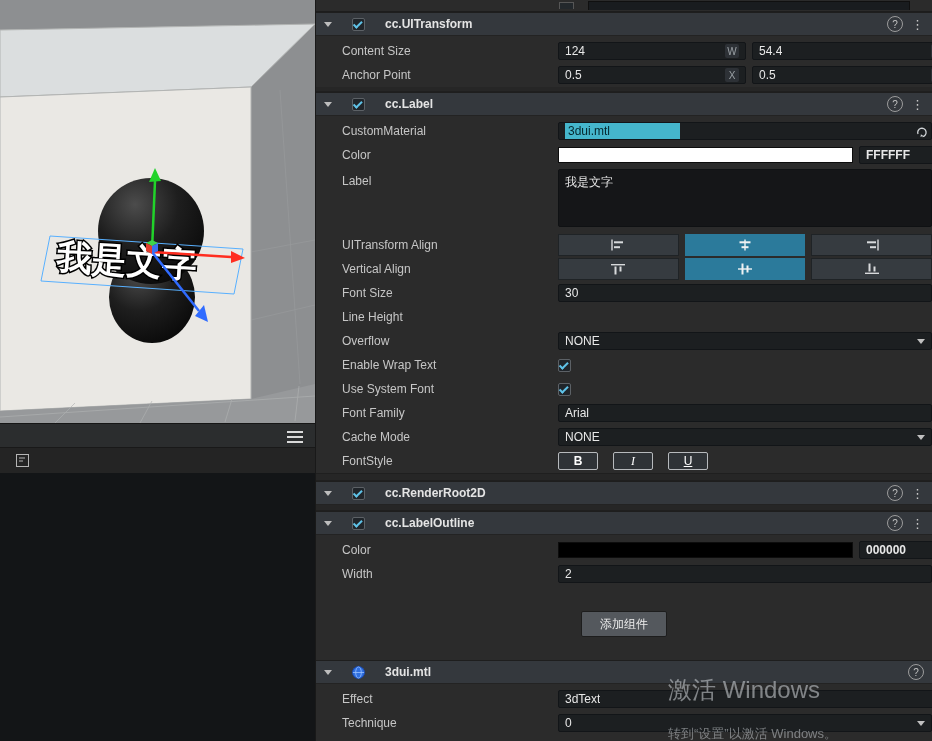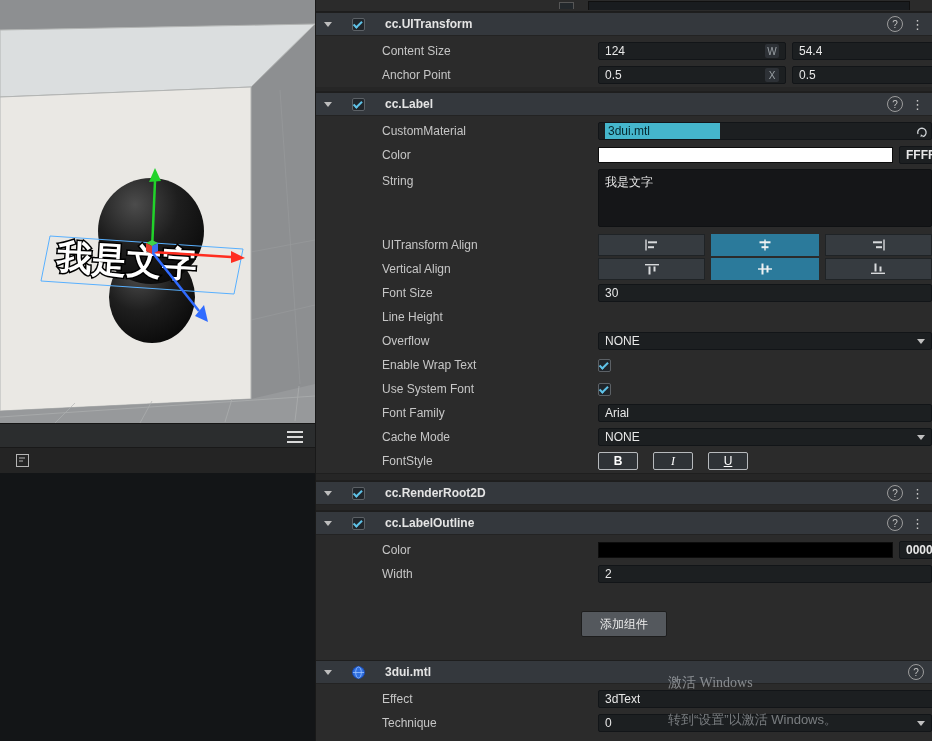--- a/index.html
+++ b/index.html
@@ -38,21 +38,21 @@
   .help{width:14px;height:14px;border:1px solid #9c9c9c;border-radius:50%;color:#c2c2c2;
       font-size:10px;display:flex;align-items:center;justify-content:center;cursor:pointer;}
   .kebab{color:#c8c8c8;font-size:13px;cursor:pointer;}
 
   .rows{padding-top:3px;}
   .gap4{height:4px;background:#262626;border-bottom:1px solid #1f1f1f;}
   .gap8{height:8px;background:#262626;border-top:1px solid #1f1f1f;border-bottom:1px solid #1f1f1f;box-sizing:border-box;}
   .gap6{height:6px;background:#262626;border-bottom:1px solid #1f1f1f;box-sizing:border-box;}
 
   .row{display:flex;align-items:center;height:24px;padding-left:26px;}
-  .lbl{width:216px;flex:none;color:#c6c6c6;margin-left:40px;}
+  .lbl{width:216px;flex:none;color:#c6c6c6;}
   .val{flex:1;display:flex;align-items:center;gap:6px;min-width:0;}
   .field{height:18px;background:#1c1f21;border:1px solid #121518;border-radius:2px;
       display:flex;align-items:center;padding:0 6px;color:#e8e8e8;position:relative;box-sizing:border-box;cursor:text;}
   .ftext{white-space:nowrap;overflow:hidden;}
   .num1{flex:none;width:188px;}
   .num2{flex:none;width:200px;}
   .grow{flex:1;}
   .suffix{margin-left:auto;width:14px;height:14px;background:#2d3136;color:#9aa0a4;font-size:10px;
       display:flex;align-items:center;justify-content:center;border-radius:2px;flex:none;}
   .dd{cursor:pointer;padding-right:18px;}
@@ -84,21 +84,21 @@
 
   .addcomp-area{height:74px;display:flex;justify-content:center;align-items:flex-start;}
   .addcomp{margin-top:25px;height:24px;padding:0 18px;background:#54585d;border:1px solid #1d1d1d;
       border-radius:2px;color:#ececec;display:flex;align-items:center;cursor:pointer;}
 
   .sq-btn{flex:none;width:20px;height:20px;background:#3a3f44;border:1px solid #1f2326;border-radius:2px;
       display:flex;align-items:center;justify-content:center;cursor:pointer;box-sizing:border-box;}
   .effect-dd{flex:none;width:404px;}
 
   .watermark{position:absolute;left:668px;top:674px;z-index:50;color:#c3c7cb;pointer-events:none;}
-  .wm1{font-size:14px;opacity:.6;font-family:Liberation Serif, serif;}
+  .wm1{font-size:24px;opacity:.6;}
   .wm2{font-size:13px;opacity:.55;margin-top:19px;}
 </style>
 </head>
 <body>
 
 <div class="root">
 
   <div class="scene">
     <svg width="315" height="423" viewBox="0 0 315 423">
       <defs>
@@ -249,21 +249,21 @@
         <span class="lbl">Color</span>
         <div class="val">
           <span class="swatch" style="background: rgb(255, 255, 255);"></span>
           <div class="field hexfield">
             <span class="ftext">FFFFFF</span>
           </div>
         </div>
       </div>
 
       <div class="row row-string">
-        <span class="lbl lbl-top">String</span>
+        <span class="lbl lbl-top">Label</span>
         <div class="val">
           <div class="textarea">
             <span>我是文字</span>
           </div>
         </div>
       </div>
 
       <div class="row">
         <span class="lbl">UITransform Align</span>
         <div class="val">

